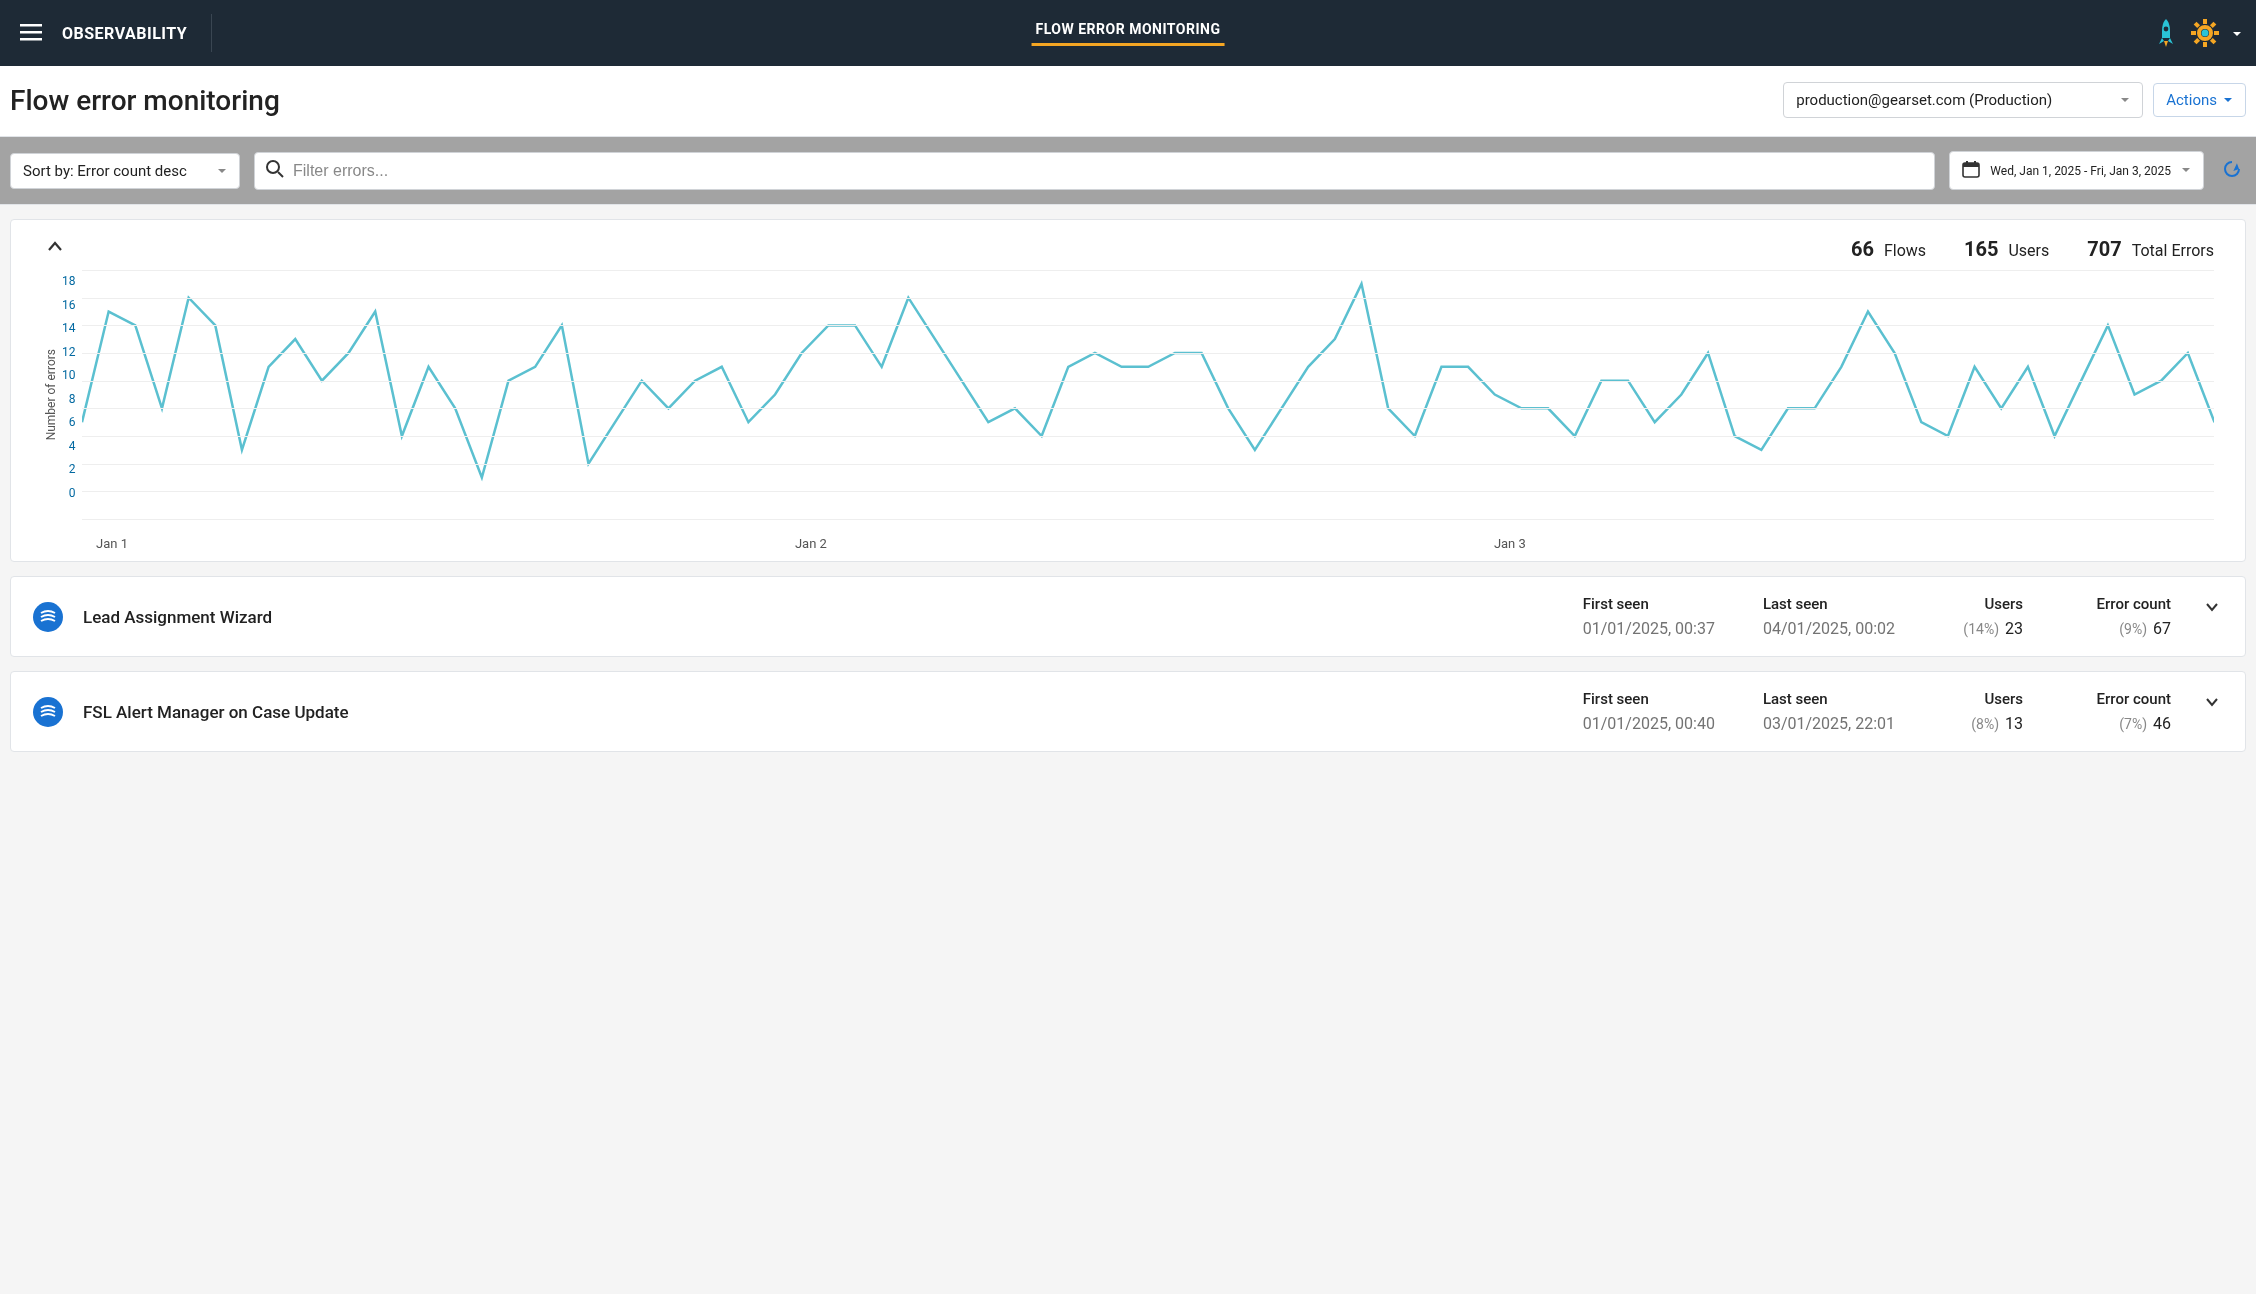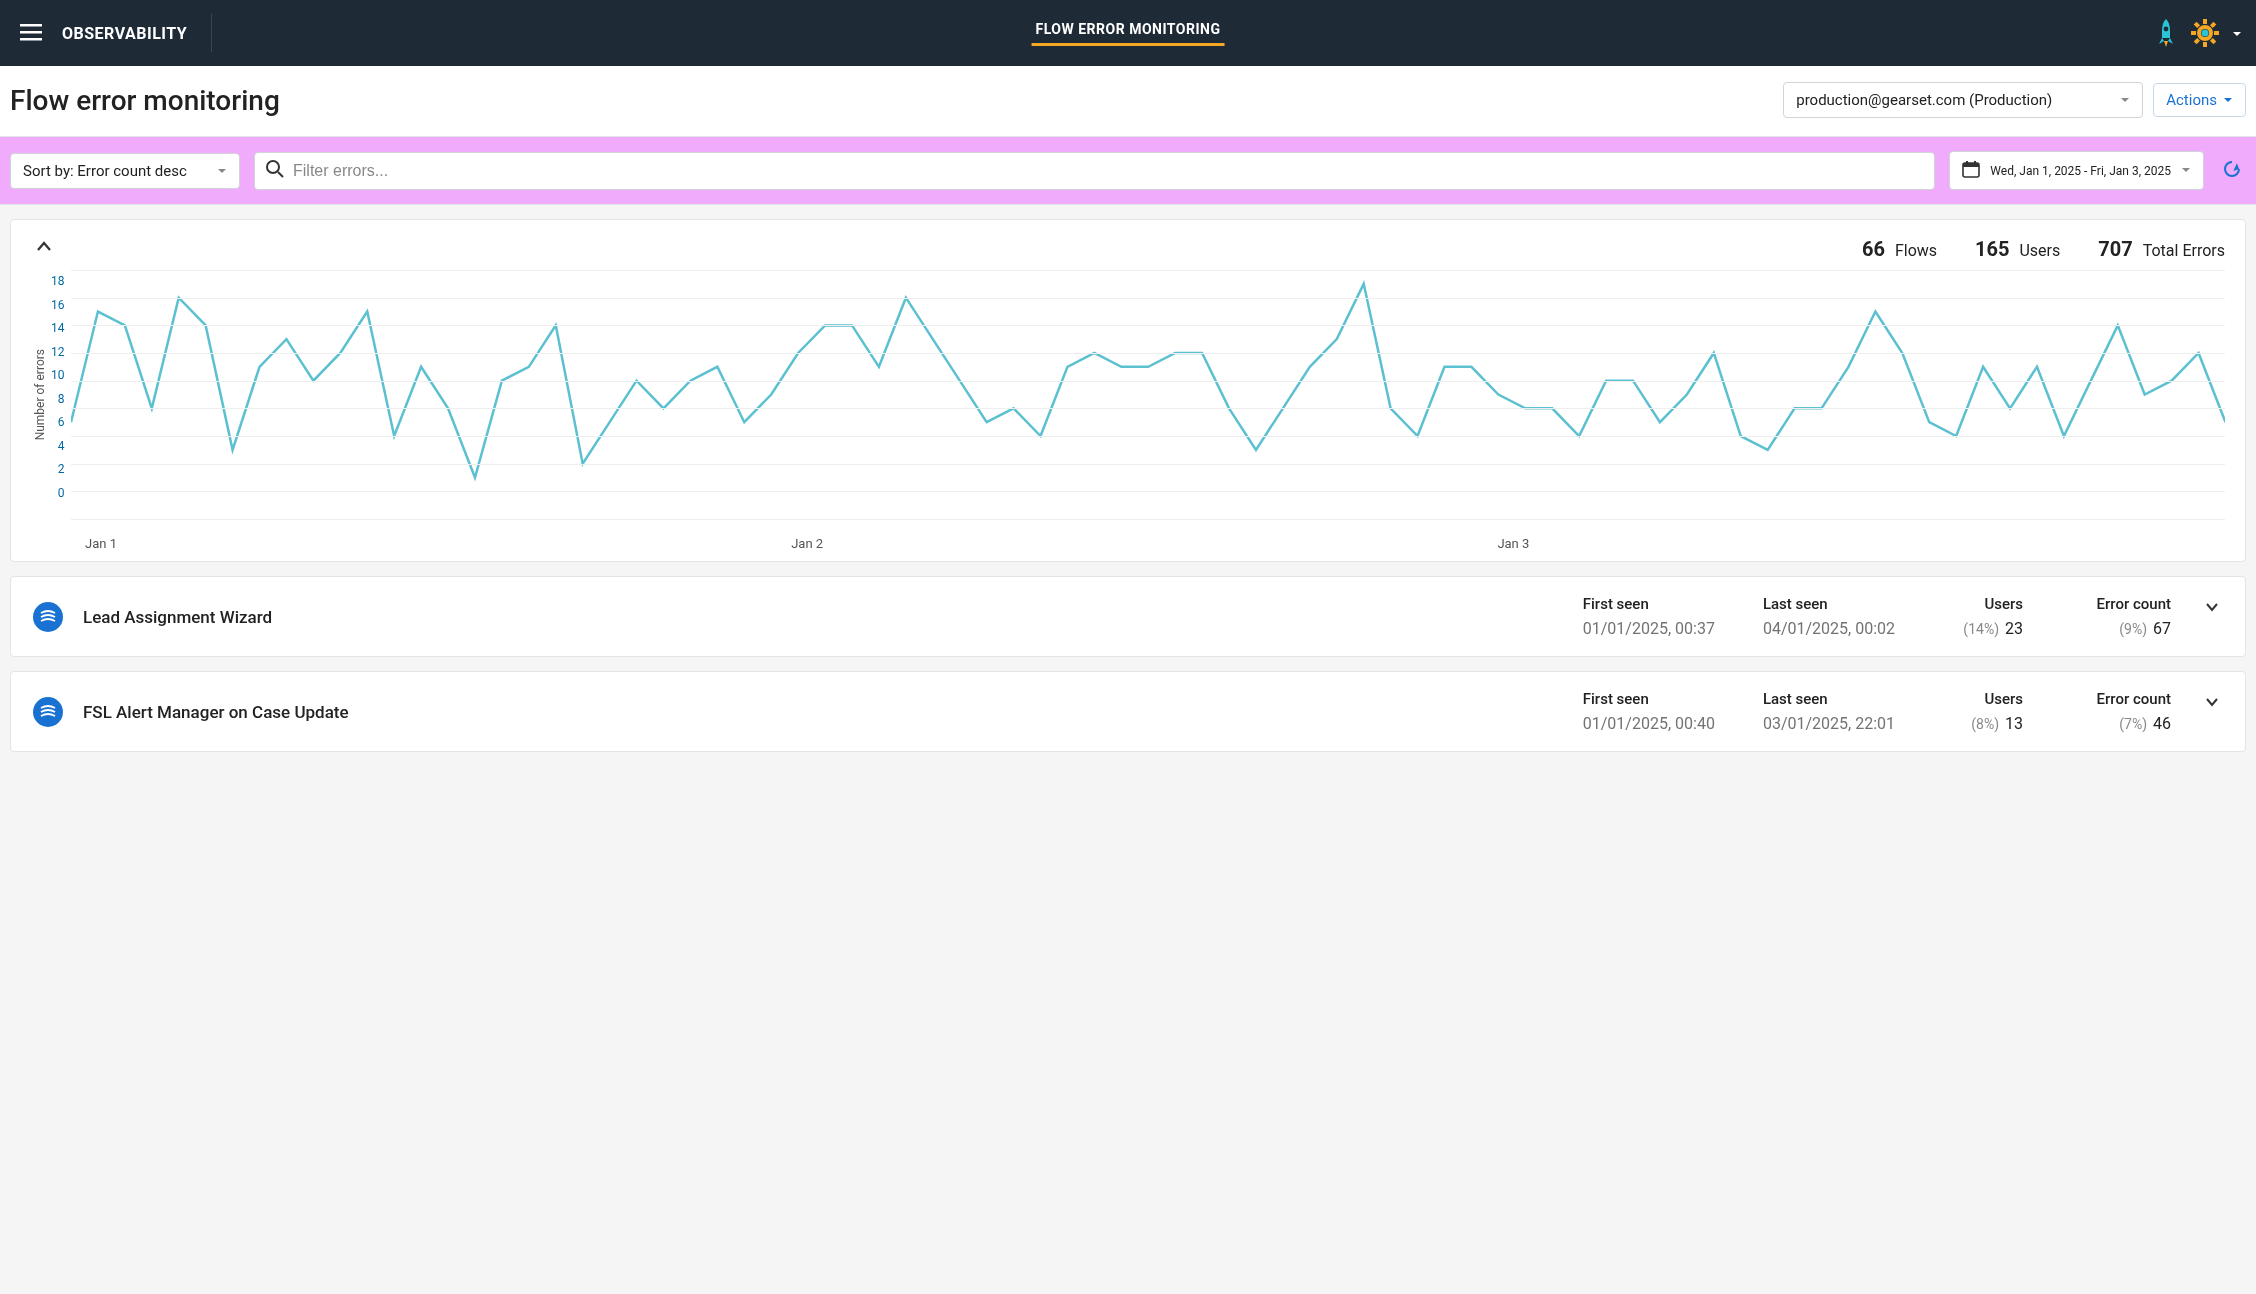--- a/index.html
+++ b/index.html
@@ -13,31 +13,31 @@
 .top-center { position: absolute; left: 50%; transform: translateX(-50%); }
 .top-tab { color: #fff; font-weight: 700; font-size: 14px; letter-spacing: 0.5px; padding: 0 4px 6px; border-bottom: 3px solid #f5a623; }
 .top-right { margin-left: auto; display: flex; align-items: center; gap: 12px; }
 .icon-btn { cursor: pointer; display: flex; align-items: center; }
 
 .page-header { background: #fff; padding: 16px 10px 18px; display: flex; align-items: center; border-bottom: 1px solid #e1e4e8; }
 .page-title { font-size: 28px; font-weight: 500; color: #222; flex: 1; }
 .org-select { display: flex; align-items: center; justify-content: space-between; border: 1px solid #d0d3d7; border-radius: 4px; padding: 8px 12px; width: 360px; font-size: 15px; background: #fff; cursor: pointer; margin-right: 10px; }
 .actions-btn { display: flex; align-items: center; gap: 6px; border: 1px solid #c7d6e8; color: #1972d2; border-radius: 4px; padding: 7px 12px; font-size: 15px; background: #fff; cursor: pointer; }
 
-.filter-bar { background: #f0abfc; padding: 14px 10px; display: flex; align-items: center; gap: 14px; border-bottom: 1px solid #e1e4e8; }
+.filter-bar { background: #a3a3a3; padding: 14px 10px; display: flex; align-items: center; gap: 14px; border-bottom: 1px solid #e1e4e8; }
 .sort-select { display: flex; align-items: center; justify-content: space-between; border: 1px solid #d0d3d7; border-radius: 4px; padding: 8px 12px; width: 230px; font-size: 15px; background: #fff; cursor: pointer; }
 .search-wrap { flex: 1; display: flex; align-items: center; border: 1px solid #d0d3d7; border-radius: 4px; padding: 6px 10px; background: #fff; }
 .search-wrap input { border: none; outline: none; font-size: 16px; width: 100%; padding: 3px 8px; }
 .search-wrap input::placeholder { color: #888; }
 .date-select { display: flex; align-items: center; gap: 10px; border: 1px solid #d0d3d7; border-radius: 4px; padding: 8px 12px; font-size: 12px; background: #fff; cursor: pointer; }
 .refresh-btn { color: #1972d2; cursor: pointer; padding: 4px; }
 
 .content { padding: 14px 10px; display: flex; flex-direction: column; gap: 14px; }
 
-.chart-card { background: #fff; border: 1px solid #e1e4e8; border-radius: 4px; padding: 14px 20px 10px; }
+.chart-card { background: #fff; border: 1px solid #e1e4e8; border-radius: 4px; padding: 14px 31px 10px; }
 .chart-header { display: flex; align-items: center; margin-bottom: 6px; }
 .collapse-btn { cursor: pointer; padding: 4px; }
 .stats { margin-left: auto; display: flex; gap: 38px; align-items: baseline; }
 .stat { display: flex; gap: 10px; align-items: baseline; }
 .stat-value { font-size: 20px; font-weight: 700; }
 .stat-label { font-size: 16px; color: #222; }
 .chart-body { display: flex; height: 250px; position: relative; }
 .y-axis-label { writing-mode: vertical-rl; transform: rotate(180deg); font-size: 12px; color: #555; padding: 0 2px; align-self: center; }
 .y-ticks { display: flex; flex-direction: column; justify-content: space-between; padding: 4px 6px 20px 2px; font-size: 12px; color: #0369a1; text-align: right; }
 .plot-area { flex: 1; position: relative; border-bottom: 1px solid #ccc; }

